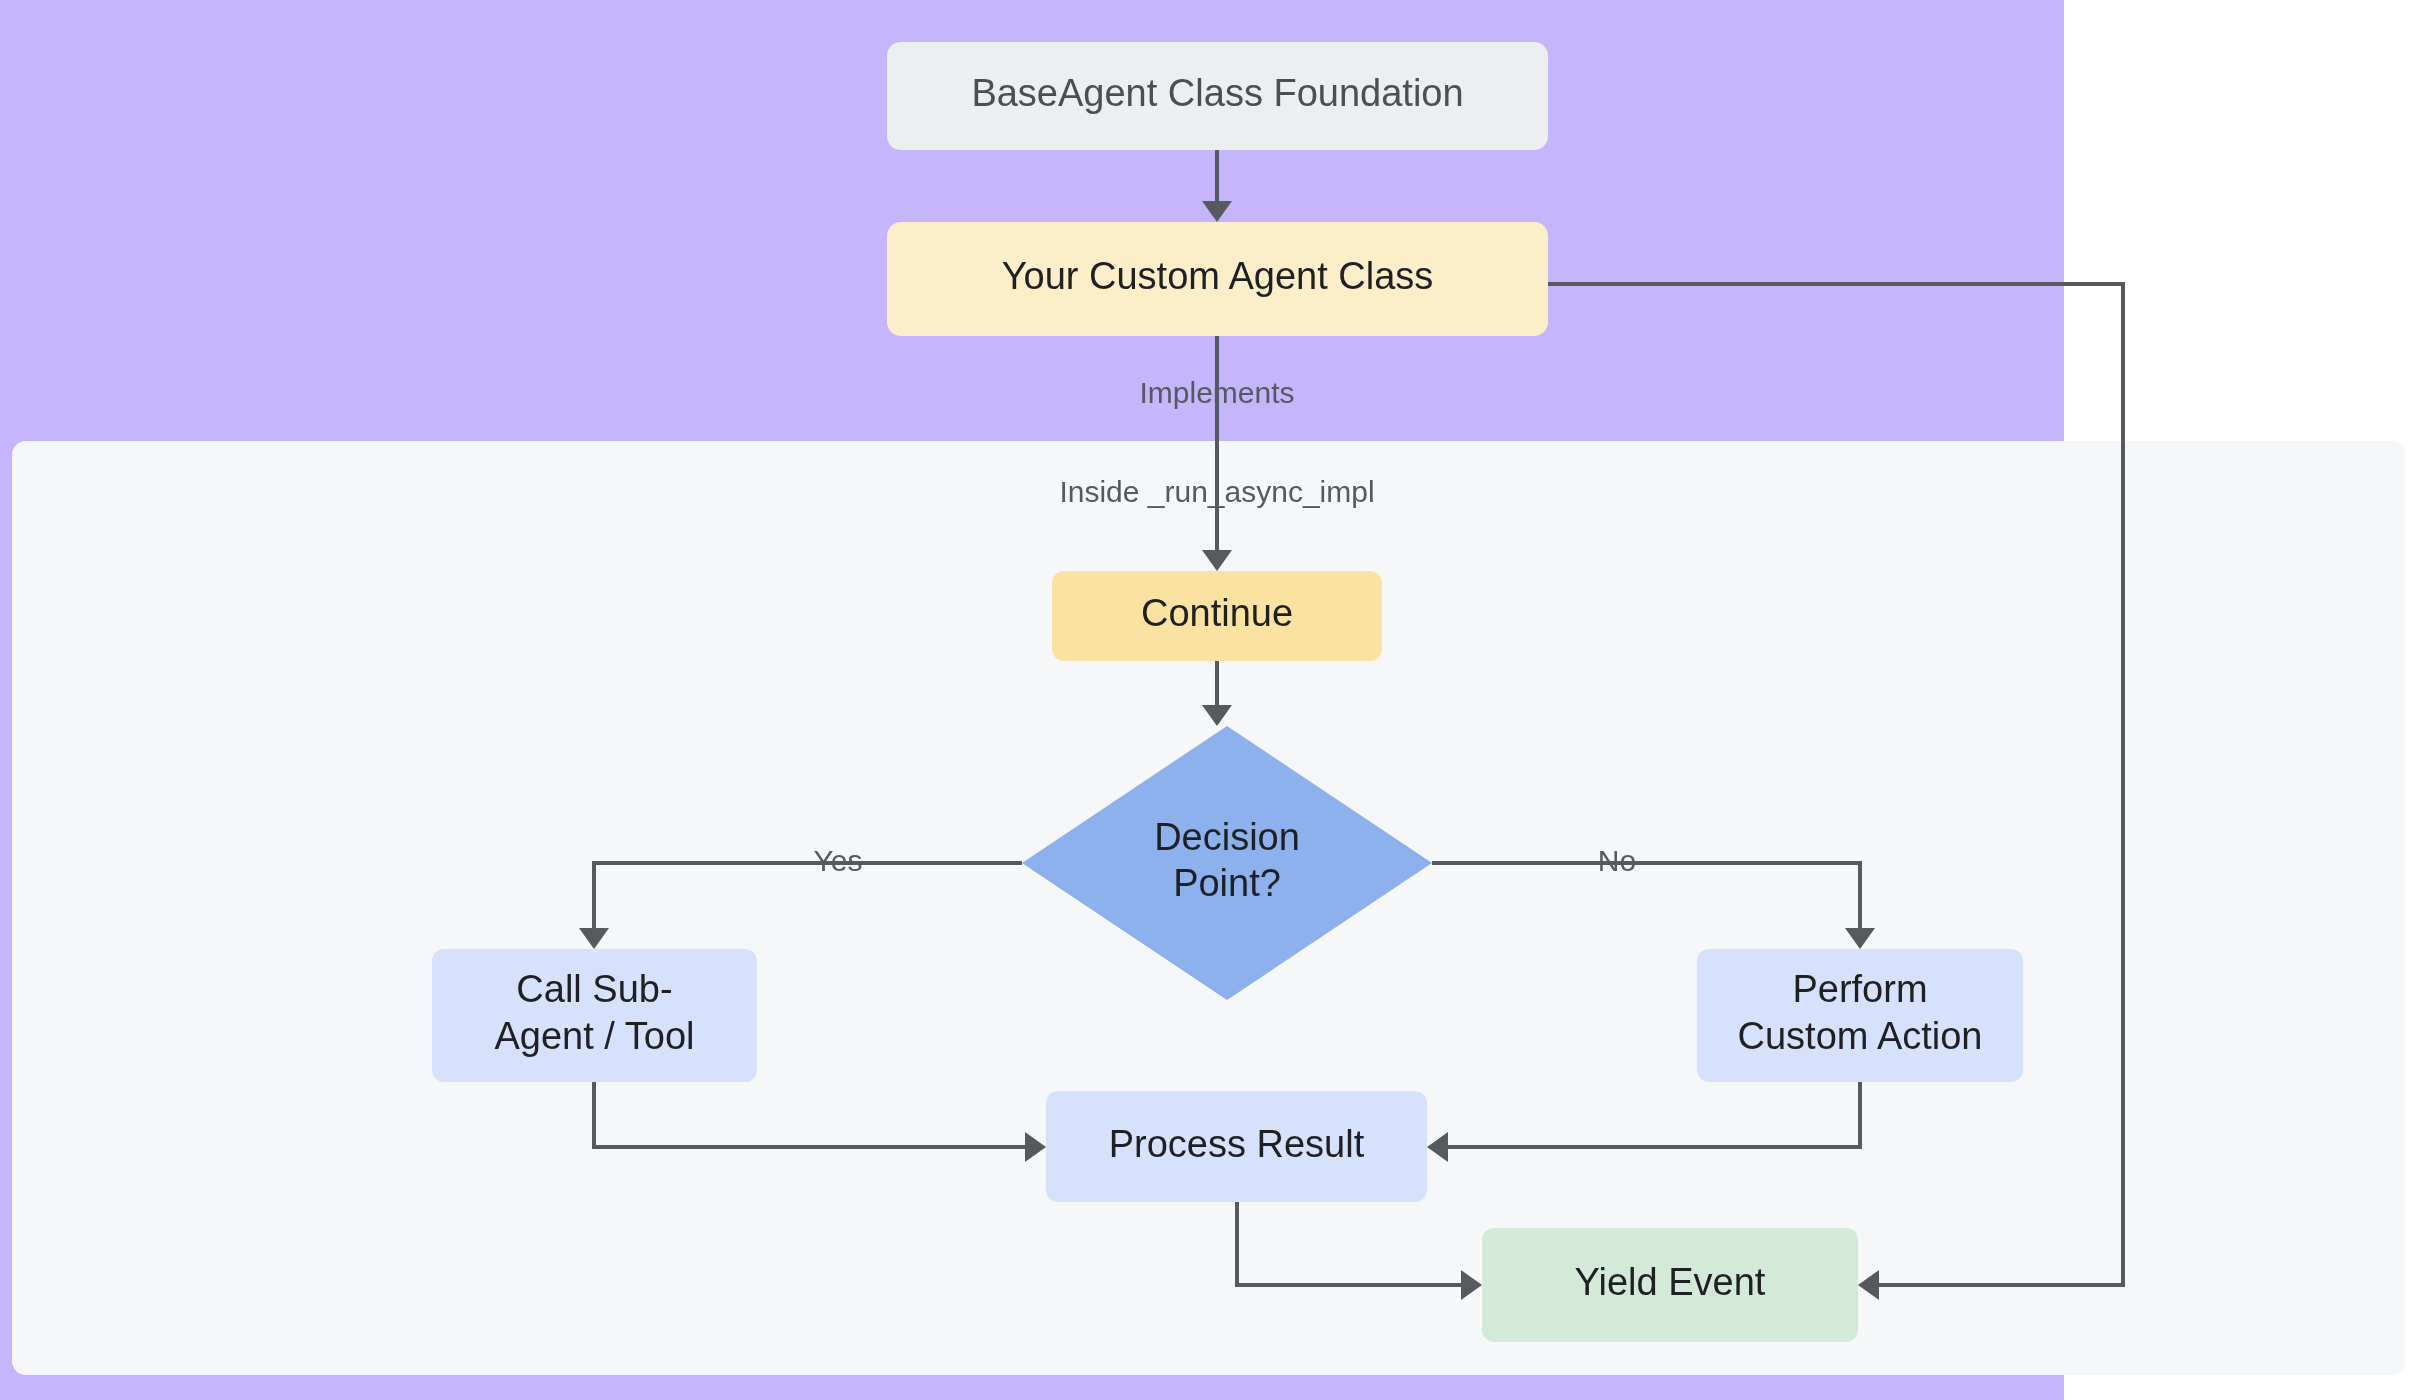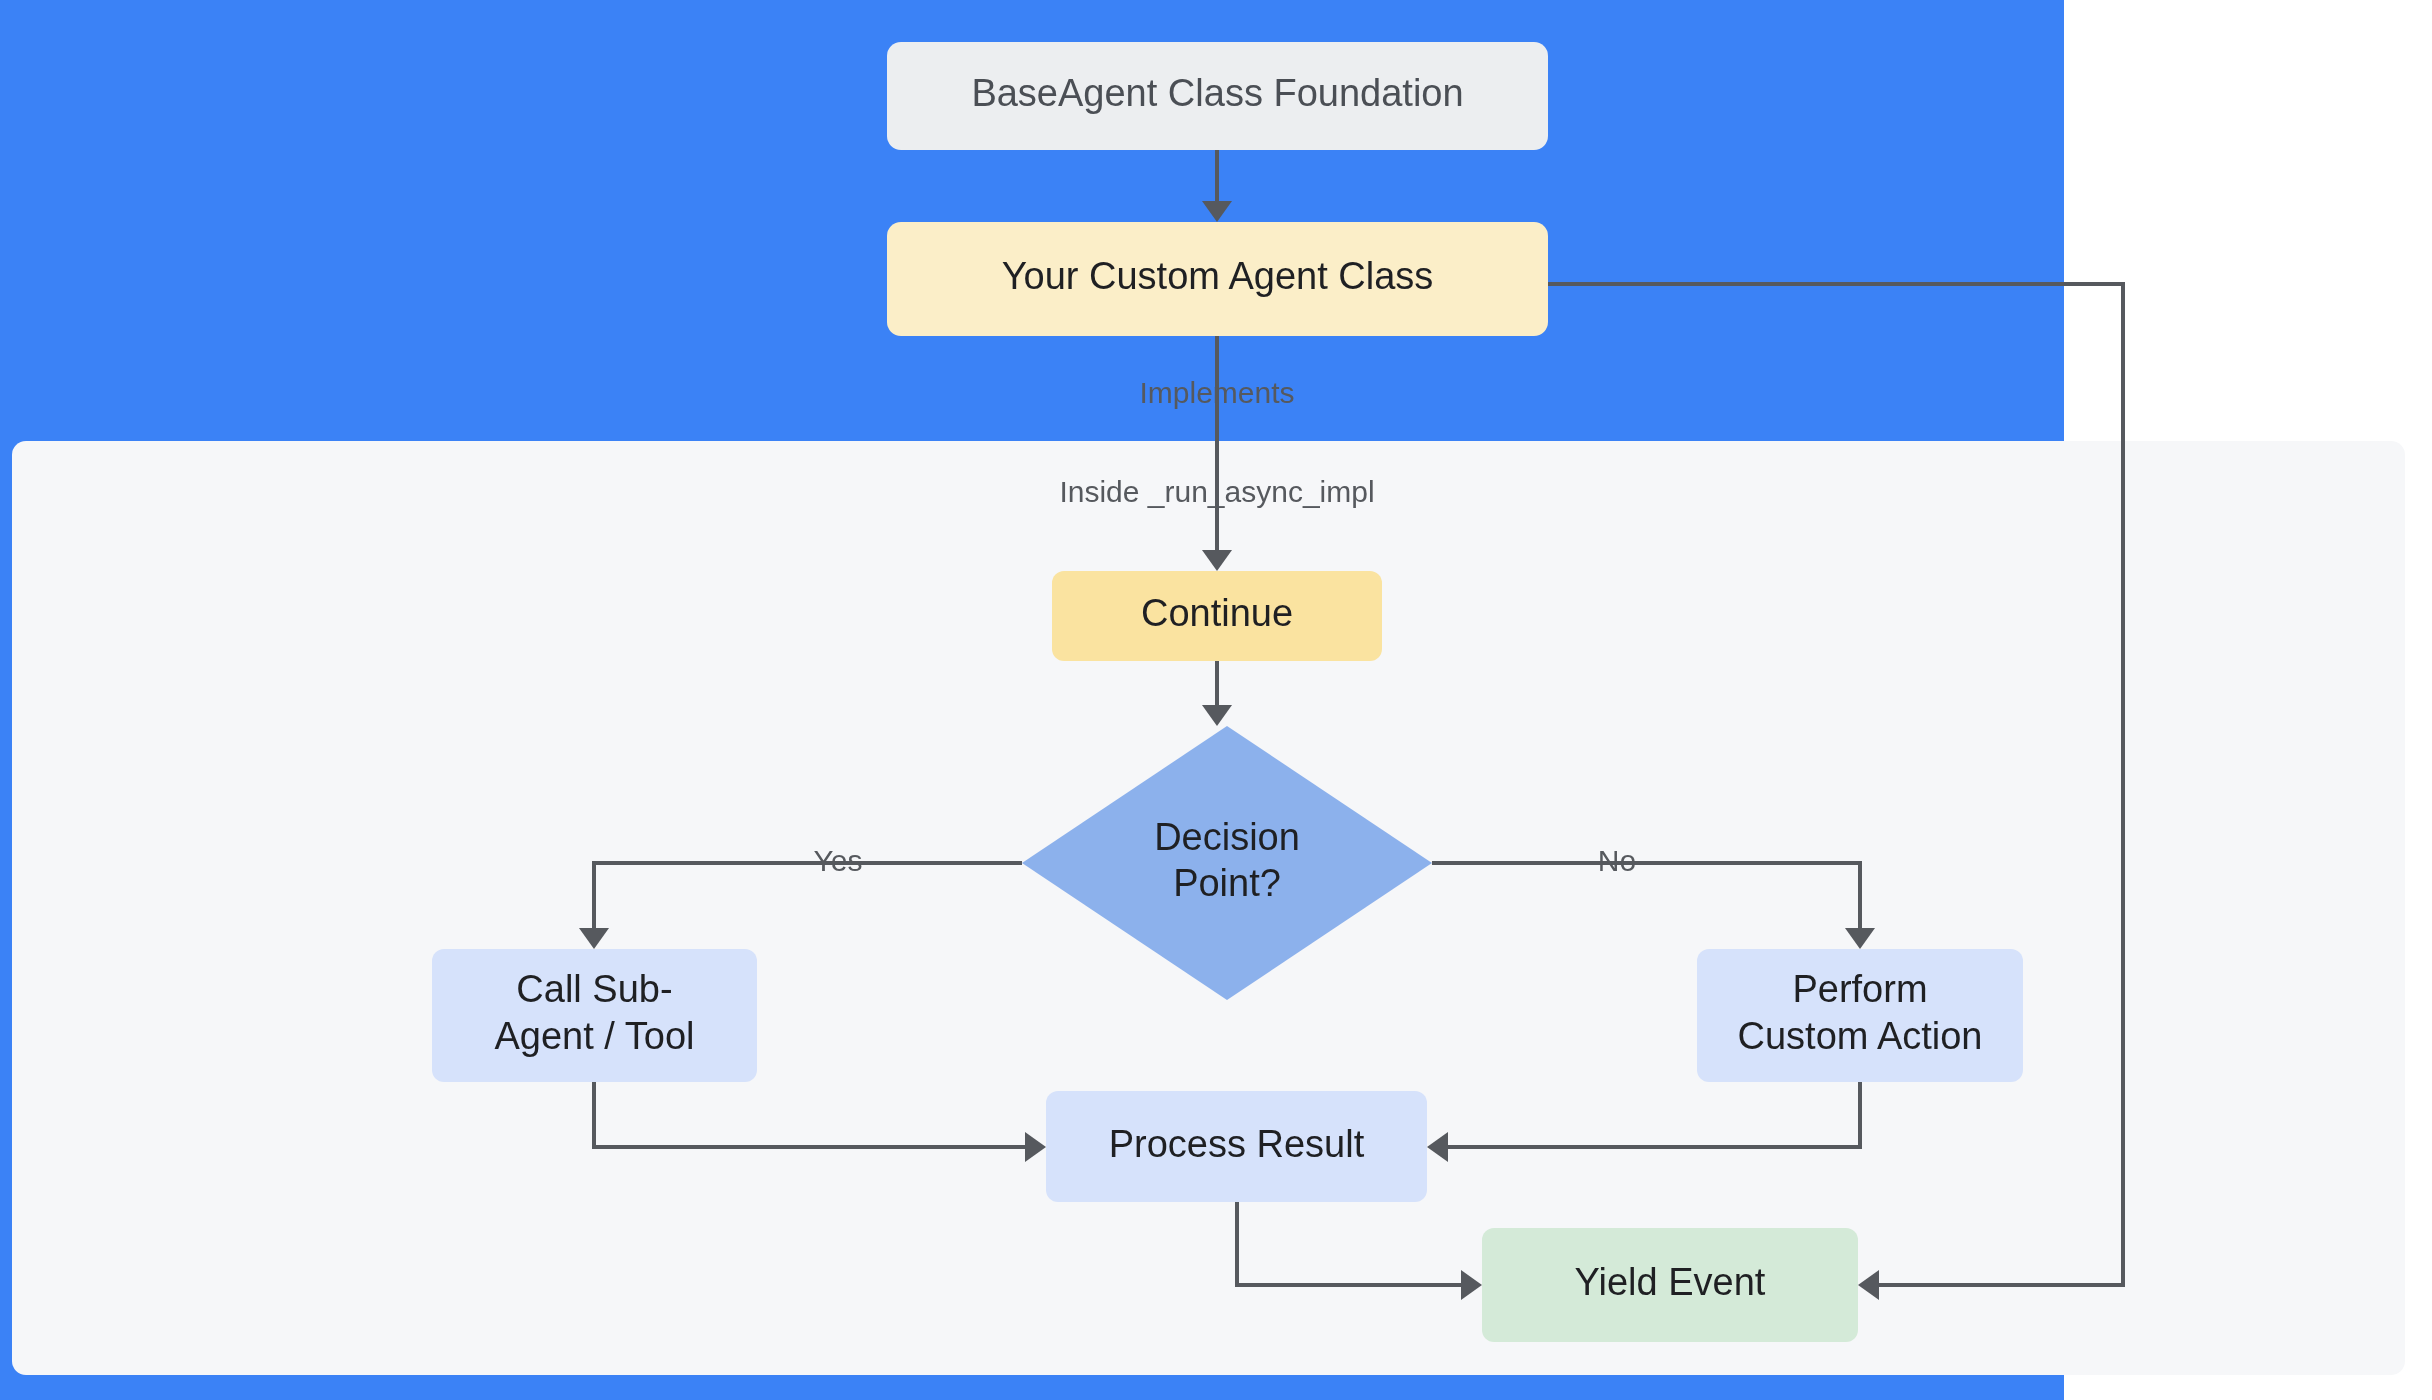--- a/index.html
+++ b/index.html
@@ -10,21 +10,21 @@
   body {
     width: 2432px;
     height: 1400px;
     font-family: "Liberation Sans", sans-serif;
     overflow: hidden;
   }
   #diagram-root {
     position: relative;
     width: 2064px;
     height: 1400px;
-    background: #3b82f6;
+    background: #c4b5fd;
   }
   svg.flow {
     position: absolute;
     inset: 0;
     width: 2432px;
     height: 1400px;
     display: block;
   }
   .node-label {
     font-family: "Liberation Sans", sans-serif;

